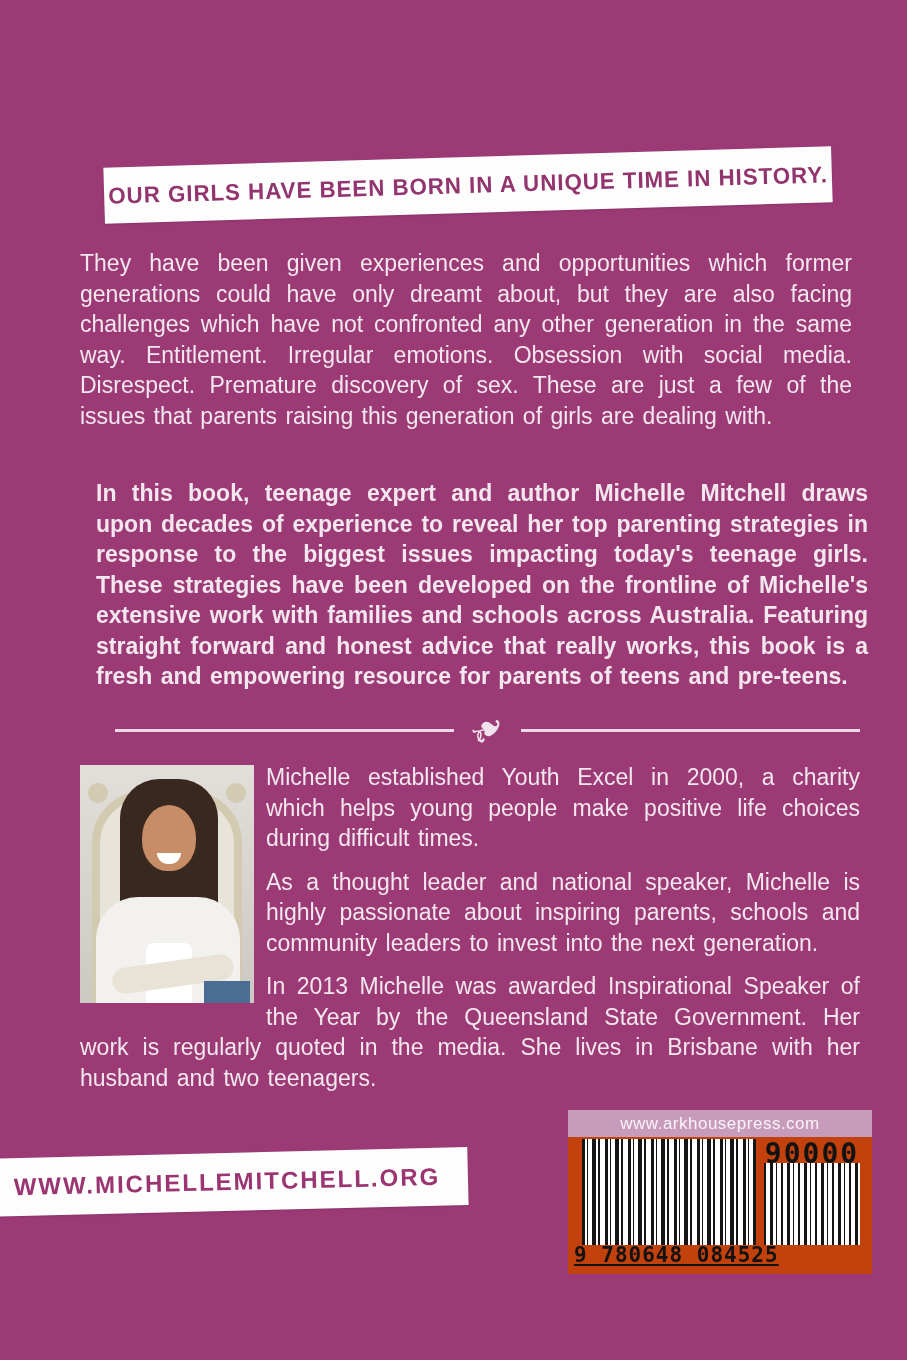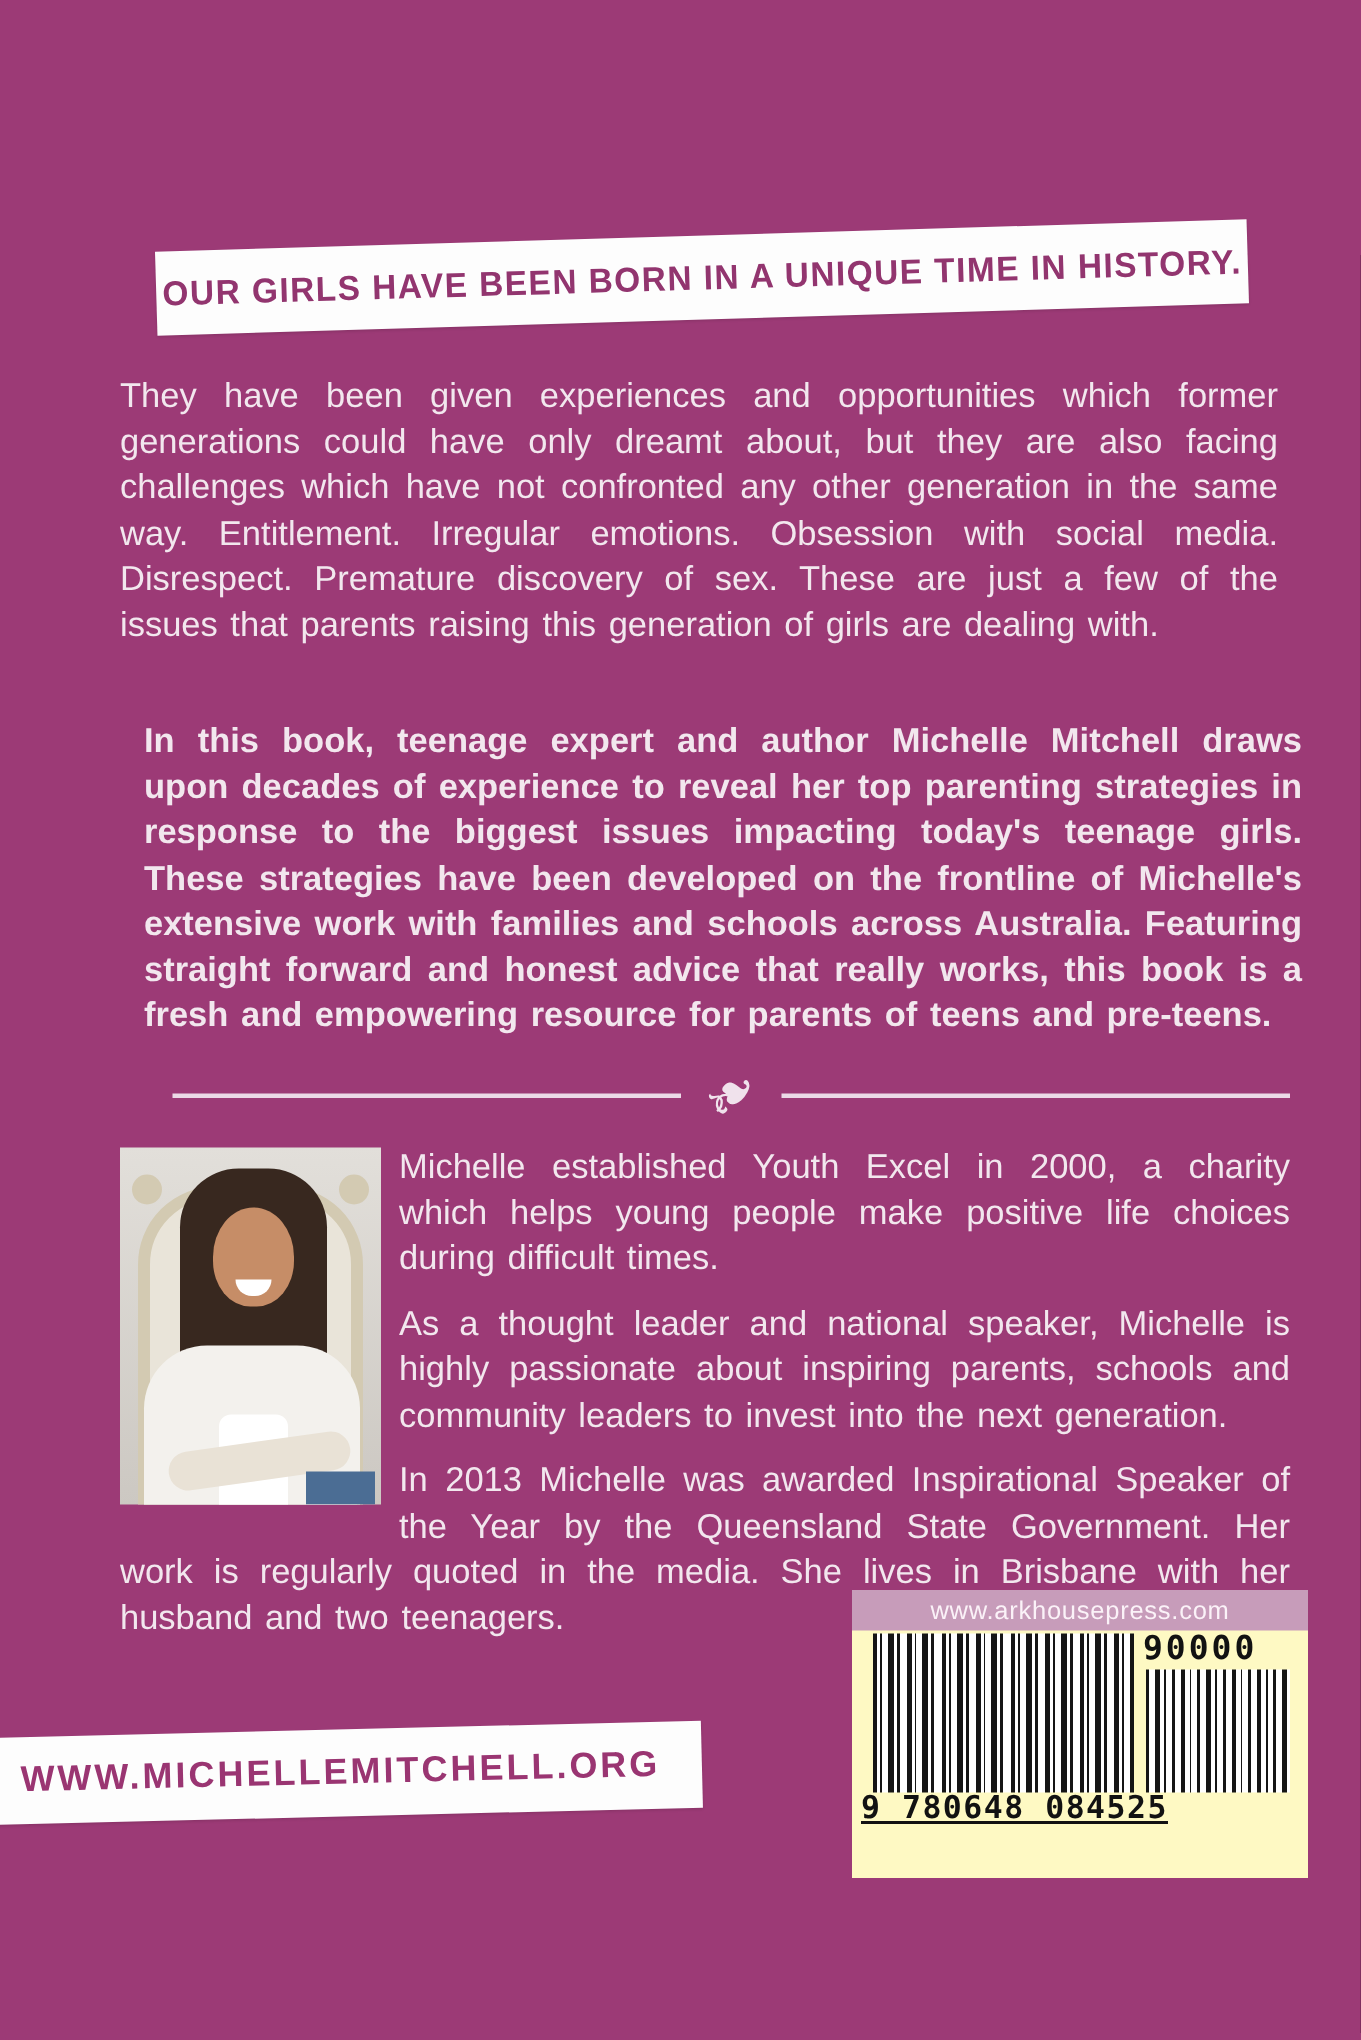--- a/index.html
+++ b/index.html
@@ -86,44 +86,44 @@
     background:#fdfdfd; transform:rotate(-1.4deg);
     display:flex; align-items:center; justify-content:center;
     box-shadow:0 1px 2px rgba(0,0,0,0.12);
   }
   .site-url {
     color:#9A3572; font-weight:bold; font-size:24px; letter-spacing:2px; white-space:nowrap;
   }
 
   
   .barcode-panel {
-    position:absolute; left:568px; top:1060px; width:304px; height:192px;
-    background:#fef9c3;
+    position:absolute; left:568px; top:1110px; width:304px; height:164px;
+    background:#c2410c;
   }
   .press-strip {
     height:27px; background:#C79CBA;
     display:flex; align-items:center; justify-content:center;
   }
   .press-url { color:#fbf2f8; font-size:17px; letter-spacing:0.5px; }
   .isbn-line {
     height:26px; display:flex; align-items:center; justify-content:center;
     font-family:"DejaVu Sans Mono", monospace; font-weight:bold;
     font-size:20px; color:#121212;
   }
   .code-area { position:relative; height:139px; }
   .main-bars {
     position:absolute; left:14px; top:2px; width:174px; height:106px;
     background:repeating-linear-gradient(90deg,
       #151515 0 3px, #fff 3px 5px, #151515 5px 6px, #fff 6px 10px,
       #151515 10px 14px, #fff 14px 16px, #151515 16px 18px, #fff 18px 23px);
   }
   .price-code {
-    position:absolute; right:10px; top:0; width:100px; text-align:left;
+    position:absolute; right:10px; top:0; width:100px; text-align:center;
     font-family:"DejaVu Sans Mono", monospace; font-weight:bold;
-    font-size:22px; color:#121212; letter-spacing:2px;
+    font-size:28px; color:#121212; letter-spacing:2px;
   }
   .supp-bars {
     position:absolute; right:12px; top:26px; width:96px; height:82px;
     background:repeating-linear-gradient(90deg,
       #151515 0 2px, #fff 2px 6px, #151515 6px 9px, #fff 9px 12px,
       #151515 12px 13px, #fff 13px 17px);
   }
   .ean-digits {
     position:absolute; left:6px; top:106px;
     font-family:"DejaVu Sans Mono", monospace; font-weight:bold;

